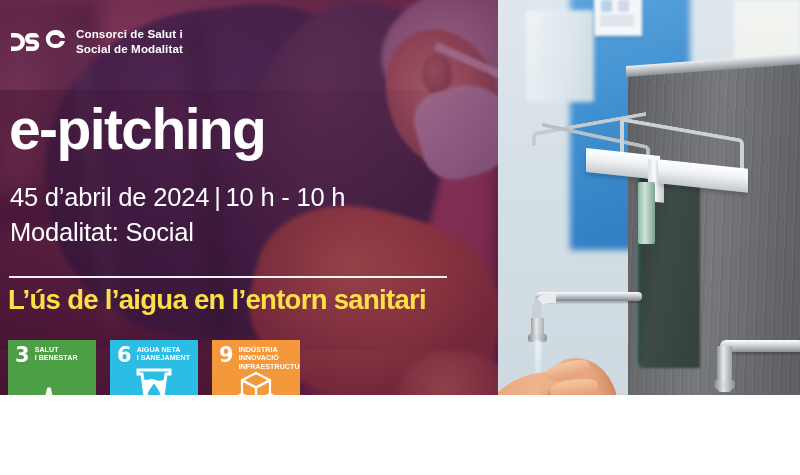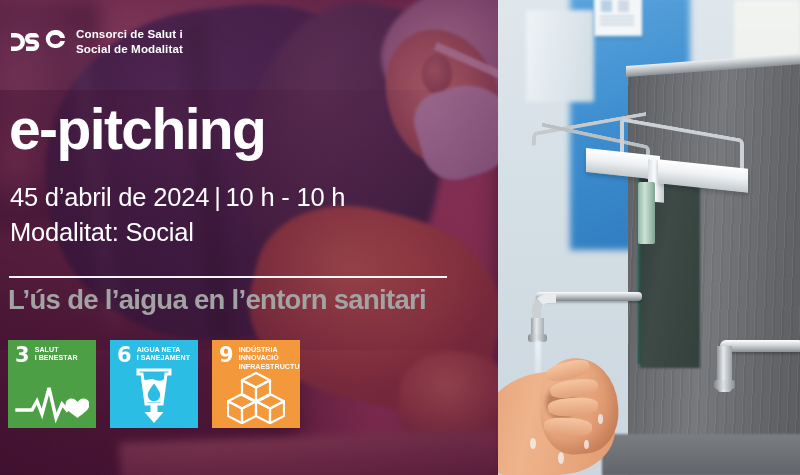--- a/index.html
+++ b/index.html
@@ -8,21 +8,21 @@
     background: #ffffff;
   }
   body {
     font-family: "Liberation Sans", sans-serif;
     -webkit-font-smoothing: antialiased;
   }
 
   #banner {
     position: relative;
     width: 800px;
-    height: 475px;
+    height: 395px;
     overflow: hidden;
   }
 
   
   .photo-right {
     position: absolute;
     left: 498px;
     top: 0;
     width: 302px;
     height: 475px;
@@ -530,21 +530,21 @@
   }
 
   
   .subtitle {
     position: absolute;
     left: 8px; top: 285px;
     font-size: 27.5px;
     font-weight: bold;
     letter-spacing: -.7px;
     line-height: 1.1;
-    color: #a3a3a3;
+    color: #fde047;
     white-space: nowrap;
   }
 
   
   .sdg-row {
     position: absolute;
     left: 8px; top: 340px;
     display: flex;
     gap: 14px;
   }

